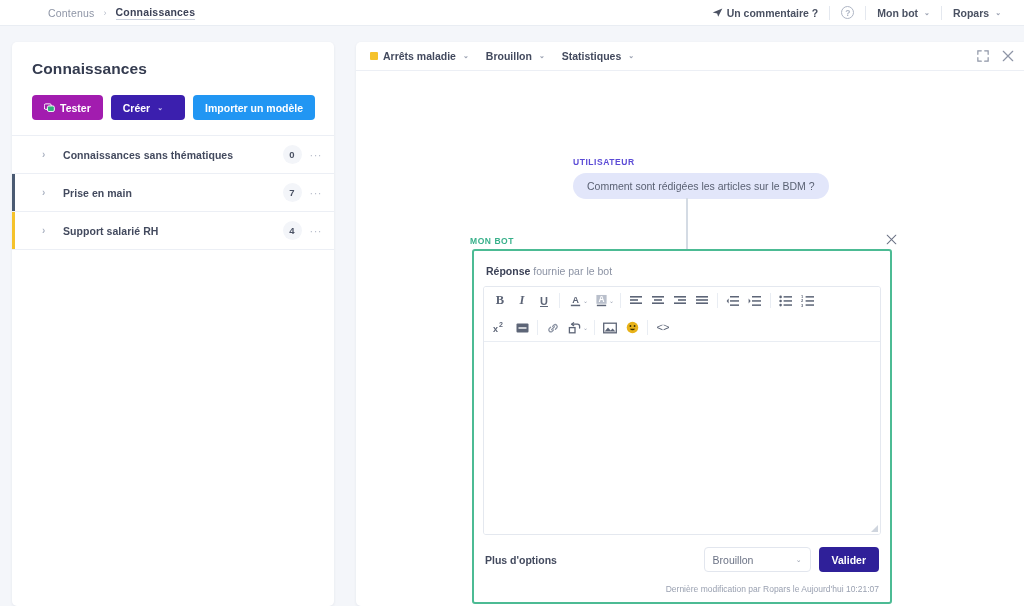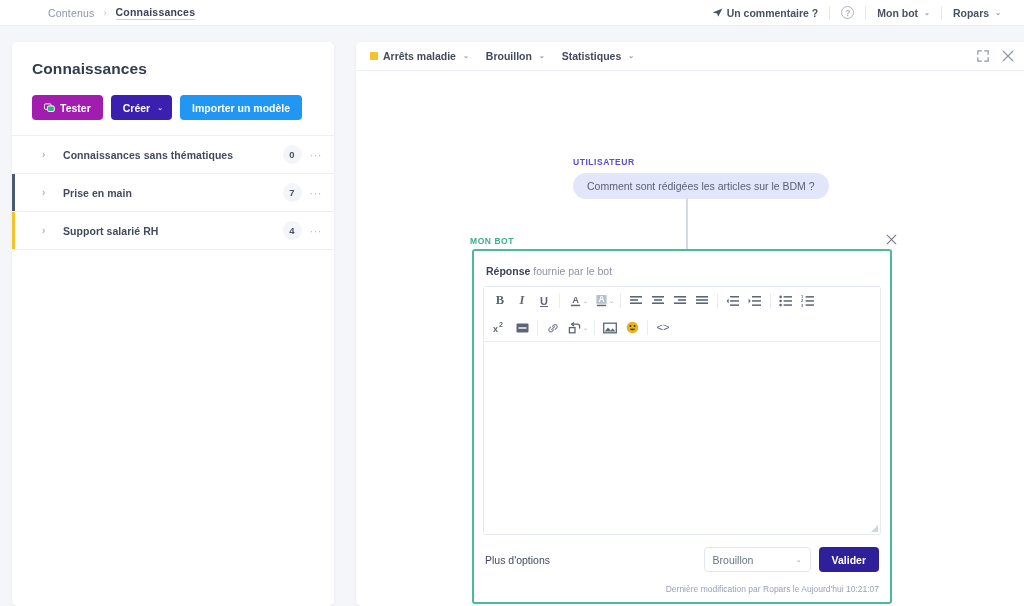--- a/index.html
+++ b/index.html
@@ -61,21 +61,21 @@
     padding: 18px 0 0 20px; letter-spacing: .1px;
   }
   .btn-row { display: flex; gap: 8px; padding: 17px 0 0 20px; }
   .btn {
     border: none; border-radius: 4px; cursor: pointer;
     font-size: 10.5px; font-weight: 700; color: #fff;
     height: 25px; display: flex; align-items: center; gap: 5px;
     padding: 0 12px; font-family: inherit;
   }
   .btn-test { background: #a21caf; }
-  .btn-creer { background: #3b1fae; padding-right: 9px; }
+  .btn-creer { background: #3b1fae; padding-right: 22px; }
   .btn-import { background: #2196f3; }
   .chat-ico { width: 11px; height: 10px; display: block; }
 
   .search-wrap { padding: 17px 20px 0 20px; position: relative; }
   .search-box {
     width: 100%; height: 27px;
     border: 1px solid #e2e6ee; border-radius: 4px;
     background: #fff; font-size: 10.5px; color: #9aa1b1;
     padding: 0 30px 0 11px; font-family: inherit; outline: none;
   }
@@ -206,21 +206,21 @@
     width: 0; height: 0;
     border-left: 7px solid transparent;
     border-bottom: 7px solid #cfd5de;
   }
 
   .bot-foot {
     position: absolute; left: 0; right: 0; bottom: 30px;
     display: flex; align-items: center; padding: 0 11px;
   }
   .plus-opts {
-    font-size: 10.5px; font-weight: 400; color: #434a5e; cursor: pointer;
+    font-size: 10.5px; font-weight: 700; color: #434a5e; cursor: pointer;
   }
   .foot-right { margin-left: auto; display: flex; align-items: center; gap: 8px; }
   .sel {
     width: 107px; height: 25px;
     border: 1px solid #e2e6ee; border-radius: 4px;
     background: #fff; font-size: 10.5px; color: #6b7285;
     padding: 0 8px; font-family: inherit;
     display: flex; align-items: center; cursor: pointer;
   }
   .sel .sel-caret { margin-left: auto; font-size: 7px; color: #9aa1b1; }

